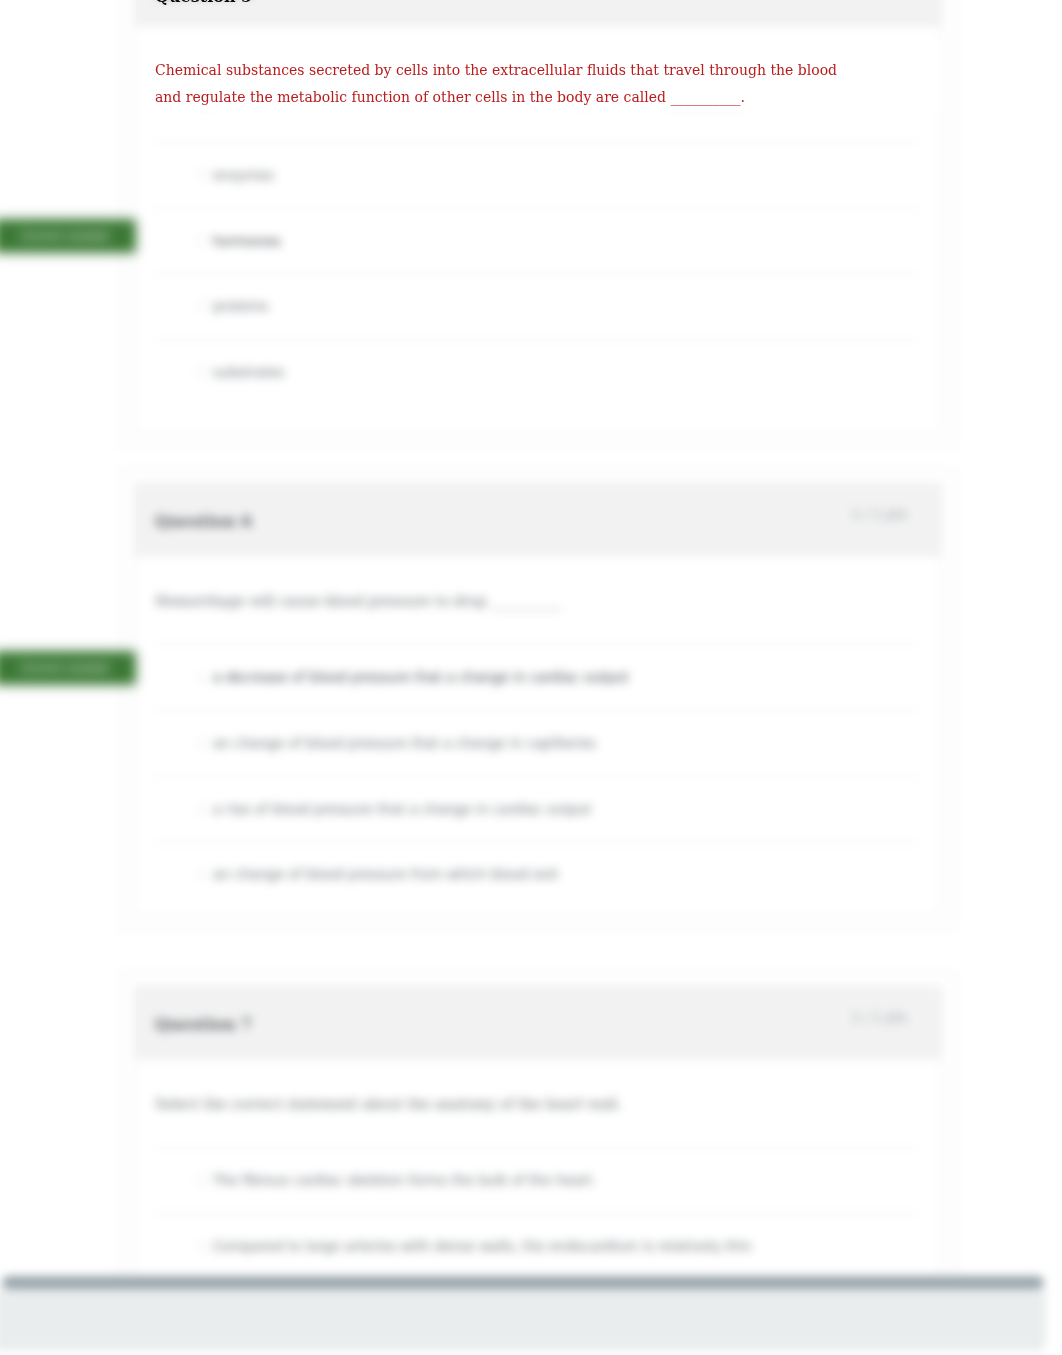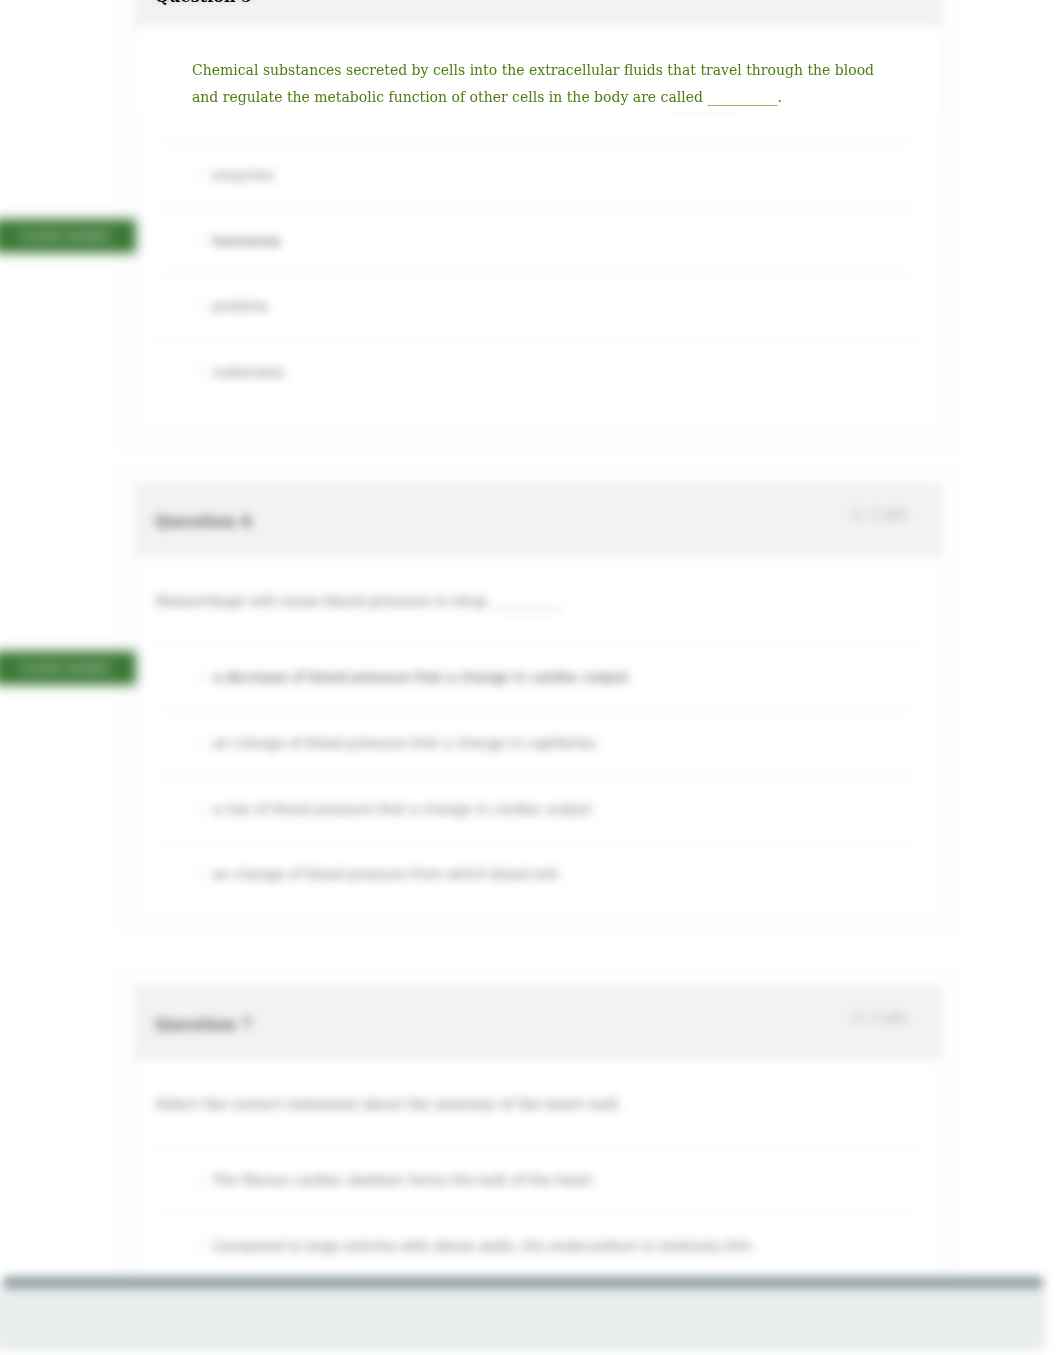--- a/index.html
+++ b/index.html
@@ -28,21 +28,21 @@
   .anstext.correct{color:#3f454a;}
 
   .badge{position:absolute;filter:blur(3.6px);background:#3a7834;border-radius:3px;color:#ffffff;font-size:12px;
          font-family:"DejaVu Sans",sans-serif;height:34px;line-height:34px;text-align:center;}
 
   .scrollbar{position:absolute;height:13px;background:#98a4aa;border-radius:7px;}
   .footer{position:absolute;left:34px;width:1052px;background:#e9edee;border-radius:0 0 8px 8px;}
 
   .whitepatch{position:absolute;background:#ffffff;}
   .sharptitle{position:absolute;font-size:16px;font-weight:bold;color:#0a0a0a;font-family:"DejaVu Serif",serif;line-height:20px;}
-  .sharptext{position:absolute;font-size:14px;line-height:27px;color:#4d7c0f;font-family:"DejaVu Serif",serif;width:700px;margin-left:37px;}
+  .sharptext{position:absolute;font-size:14px;line-height:27px;color:#b91c1c;font-family:"DejaVu Serif",serif;width:700px;}
 </style>
 </head>
 <body>
 
 <div class="page">
 
  <div class="blurlayer">
 
   <div class="qcard" style="top:79px;height:508px;">
     <div class="qinner">

